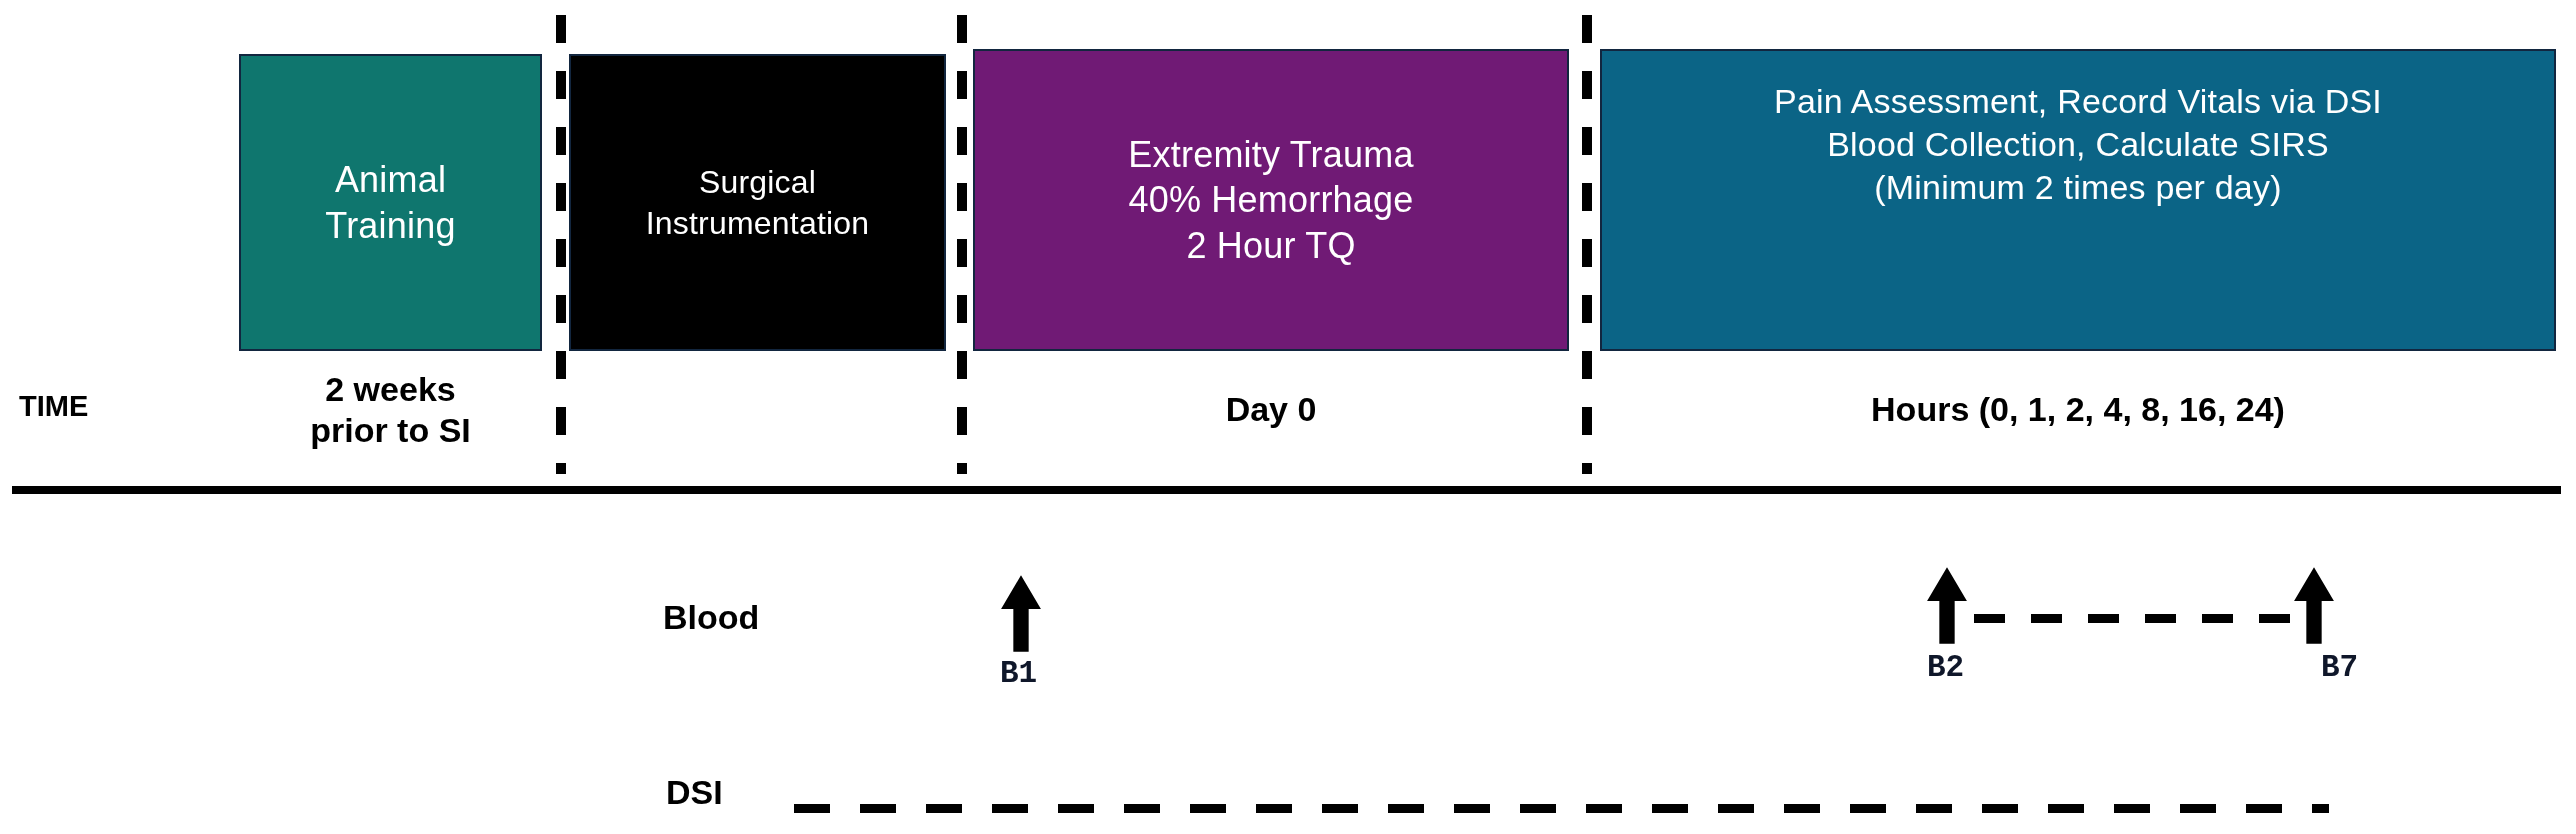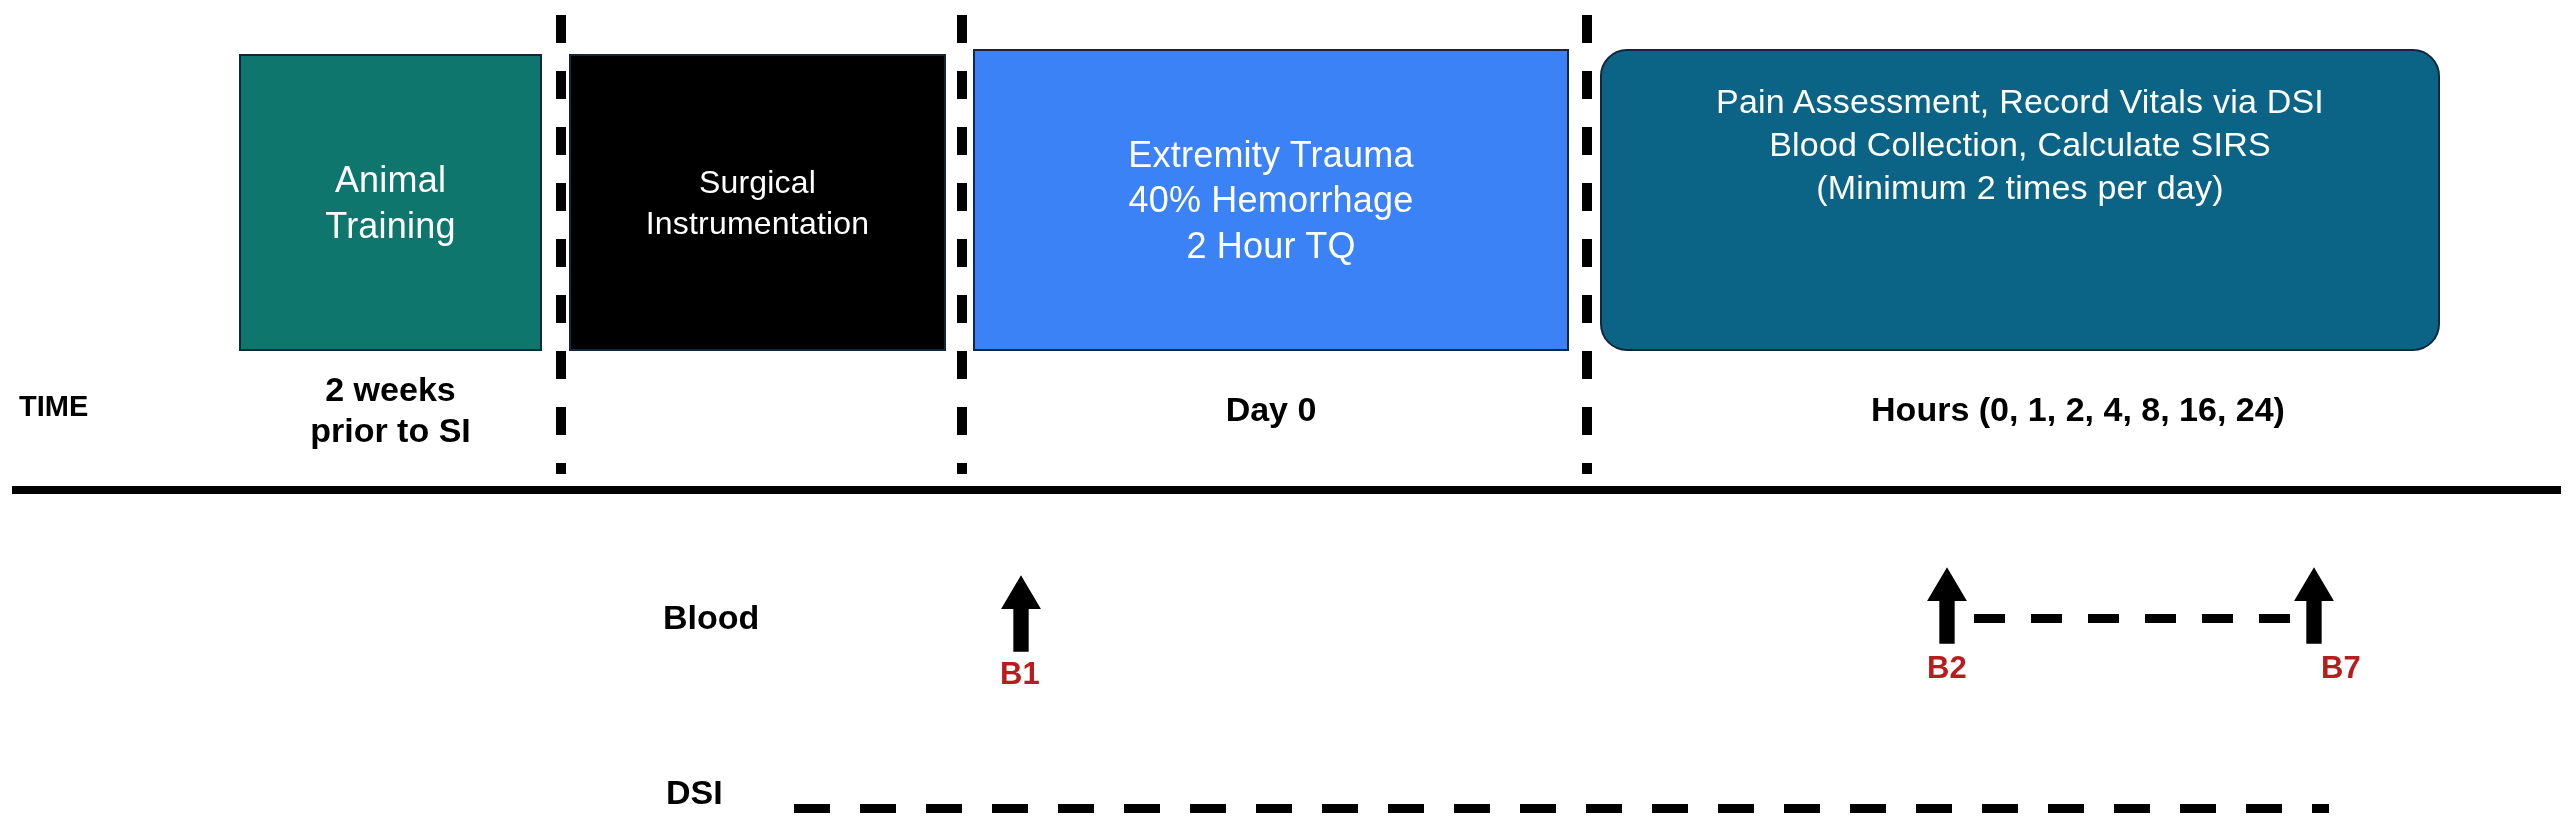--- a/index.html
+++ b/index.html
@@ -37,30 +37,29 @@
     background:#0f766e;
     font-size:36px;
   }
   #box-surgery{
     left:569px; top:54px; width:377px; height:297px;
     background:#000000;
     font-size:32px;
   }
   #box-trauma{
     left:973px; top:49px; width:596px; height:302px;
-    background:#3b82f6;
+    background:#701a75;
     font-size:36px;
   }
   #box-monitoring{
-    left:1600px; top:49px; width:840px; height:302px;
+    left:1600px; top:49px; width:956px; height:302px;
     background:#0b6486;
     font-size:34px;
     justify-content:flex-start;
     padding-top:29px;
-    border-radius:27px;
   }
 
   
   .v-sep{
     position:absolute;
     top:15.4px;
     width:10px;
     height:459px;
     background-image:repeating-linear-gradient(
         to bottom,
@@ -121,22 +120,23 @@
     width:46px;
     height:77px;
   }
   .arrow svg{display:block;}
   #arrow-b1{left:998px; top:575px;}
   #arrow-b2{left:1924px; top:567px;}
   #arrow-b7{left:2291px; top:567px;}
 
   .arrow-tag{
     position:absolute;
-    font-size:31px; font-weight:bold; color:#b91c1c;
+    font-size:31px; font-weight:bold; color:#0f172a;
     white-space:nowrap;
+    font-family:Liberation Mono, monospace;
   }
   #tag-b1{left:1000px; top:656px;}
   #tag-b2{left:1927px; top:650px;}
   #tag-b7{left:2293px; top:650px;margin-left:28px;}
 
   #blood-dash{
     position:absolute;
     left:1974px; top:614px;
     width:322px; height:9.3px;
     background-image:repeating-linear-gradient(

